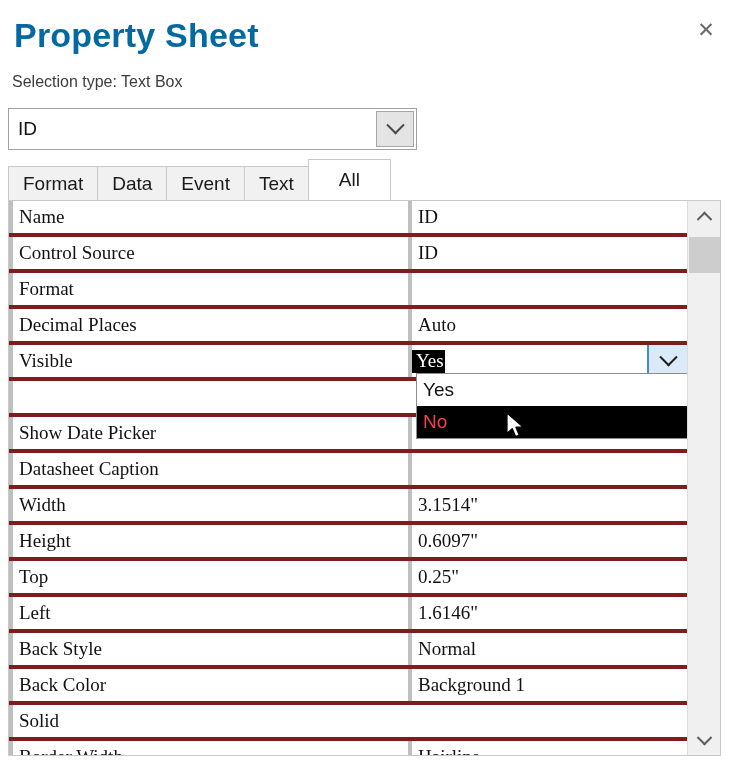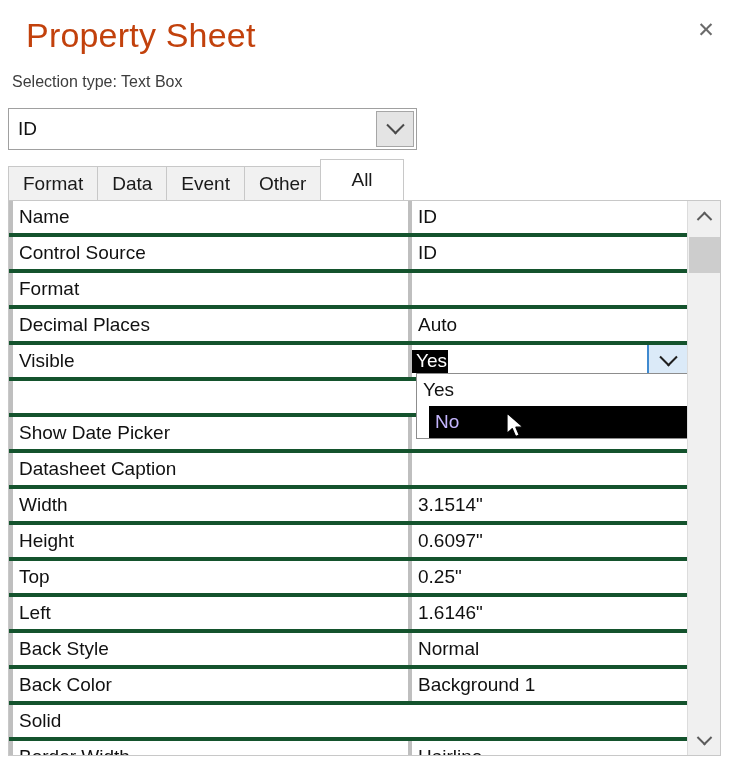--- a/index.html
+++ b/index.html
@@ -16,25 +16,24 @@
     -webkit-font-smoothing: antialiased;
   }
 
   
   .panel-title {
     position: absolute;
     left: 14px;
     top: 14px;
     font-size: 34px;
     line-height: 42px;
-    color: #c2410c;
-    font-weight: 400;
+    color: #0369a1;
+    font-weight: 700;
     letter-spacing: 0.2px;
     white-space: nowrap;
-    margin-left: 12px;
   }
   .close-btn {
     position: absolute;
     right: 12px;
     top: 14px;
     width: 30px;
     height: 30px;
     display: flex;
     align-items: center;
     justify-content: center;
@@ -155,22 +154,23 @@
   .rows {
     position: absolute;
     left: 0;
     top: 0;
     right: 0;
   }
   .prow {
     position: relative;
     height: 32px;
     display: flex;
-    border-bottom: 4px solid #14532d;
+    border-bottom: 4px solid #7f1d1d;
     background: #1d4ed8;
+    font-family: Liberation Serif, serif;
   }
   .pname {
     width: 399px;
     box-sizing: border-box;
     background: #ffffff;
     border-left: 4px solid #bfbfbf;
     display: flex;
     align-items: center;
     padding-left: 6px;
     font-size: 19px;
@@ -244,22 +244,21 @@
     align-items: center;
     padding-left: 6px;
     font-size: 19px;
     color: #111111;
     background: #ffffff;
     cursor: pointer;
     white-space: nowrap;
   }
   .dd-item.hovered {
     background: #000000;
-    color: #c4b5fd;
-    margin-left: 12px;
+    color: #ef4444;
   }
 
   
   .vscroll {
     position: absolute;
     right: 0;
     top: 0;
     width: 33px;
     height: 100%;
     background: #f0f0f0;
@@ -322,21 +321,21 @@
   <div class="obj-combo-value">ID</div>
   <div class="obj-combo-arrow">
     <span class="chev"></span>
   </div>
 </div>
 
 <div class="tabs" id="tabs-host">
     <div class="tab">Format</div>
     <div class="tab">Data</div>
     <div class="tab">Event</div>
-    <div class="tab">Other</div>
+    <div class="tab">Text</div>
     <div class="tab active">All</div>
   </div>
 
 <div class="grid-wrap">
   <div class="grid-scrollarea">
     <div class="rows" id="rows-host">
         <div class="prow">
           <div class="pname">Name</div>
           <div class="pval">ID</div>
         </div>

